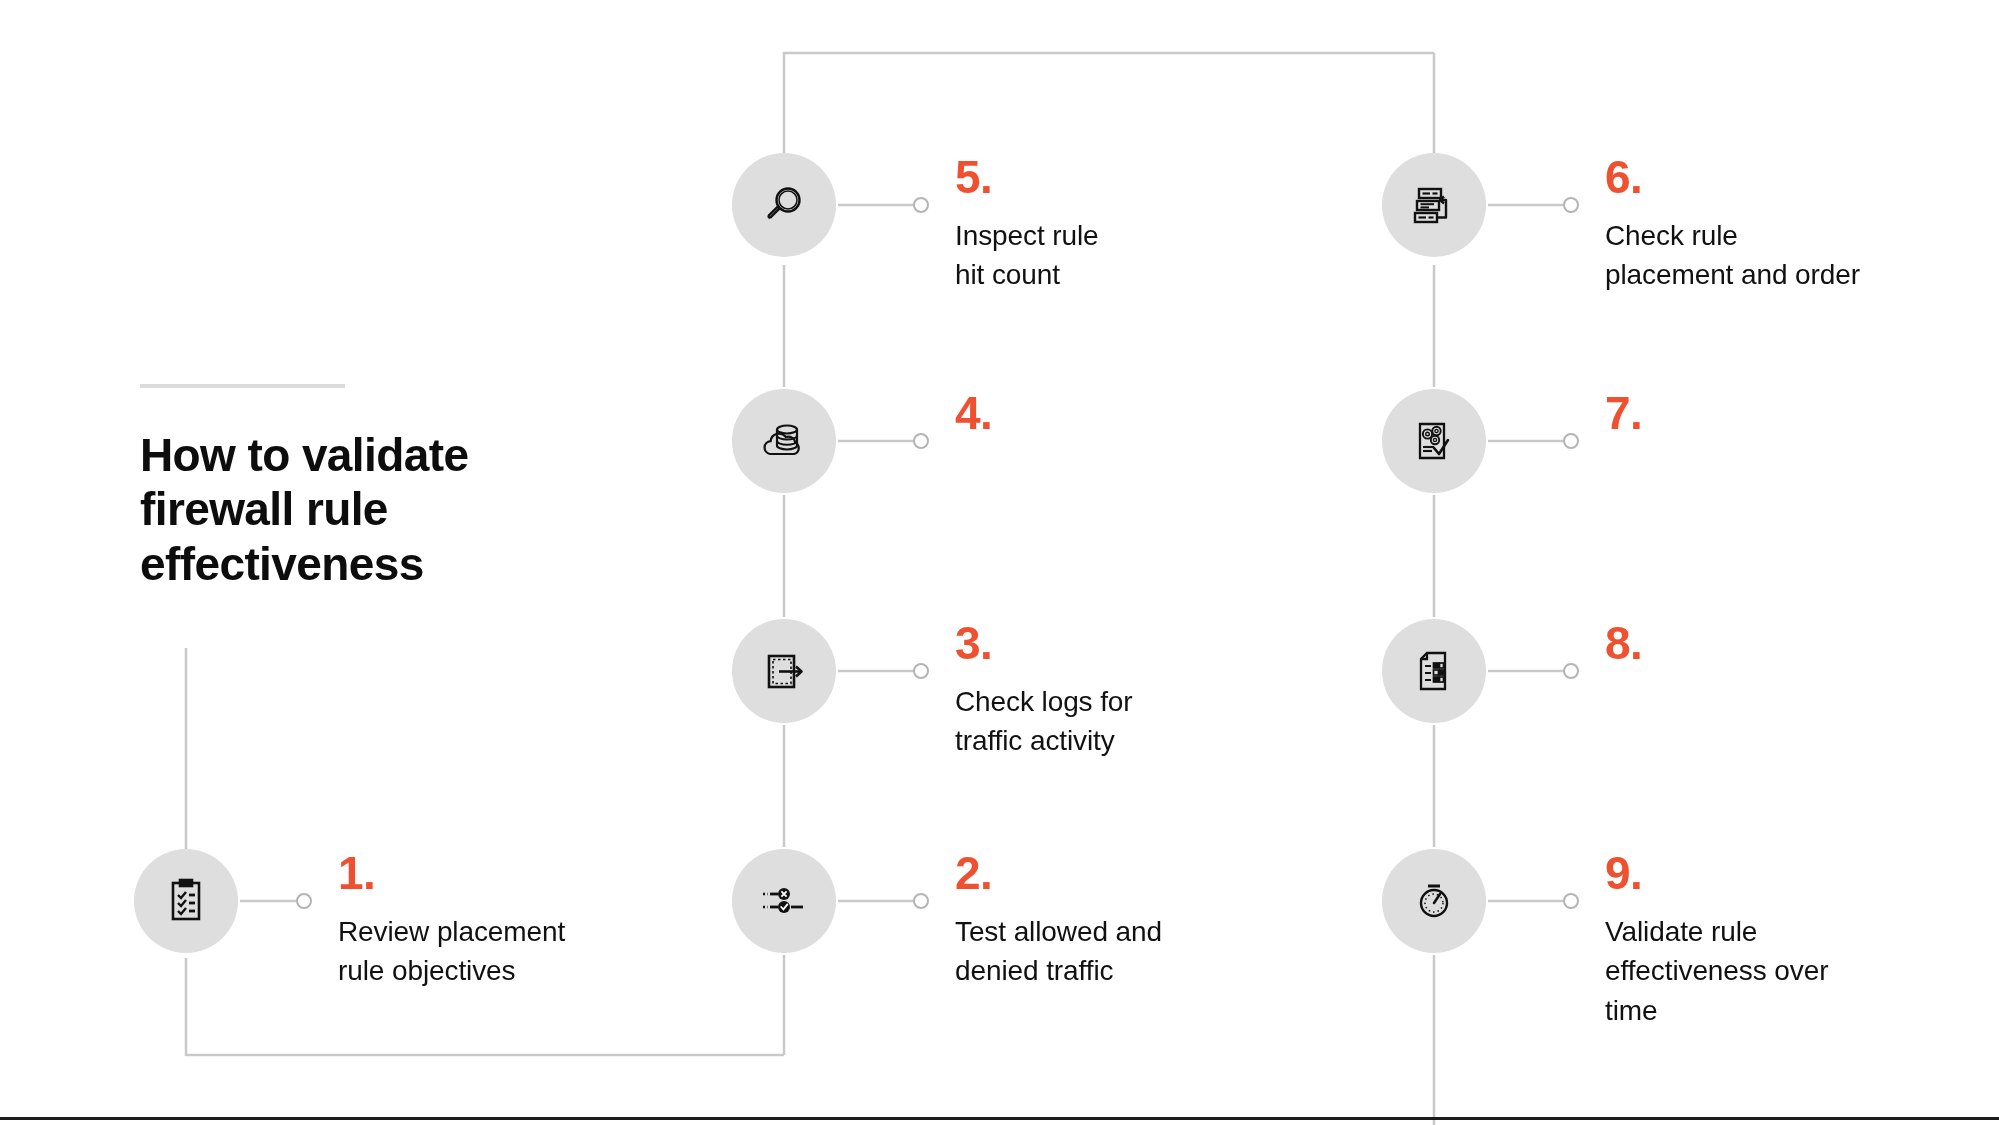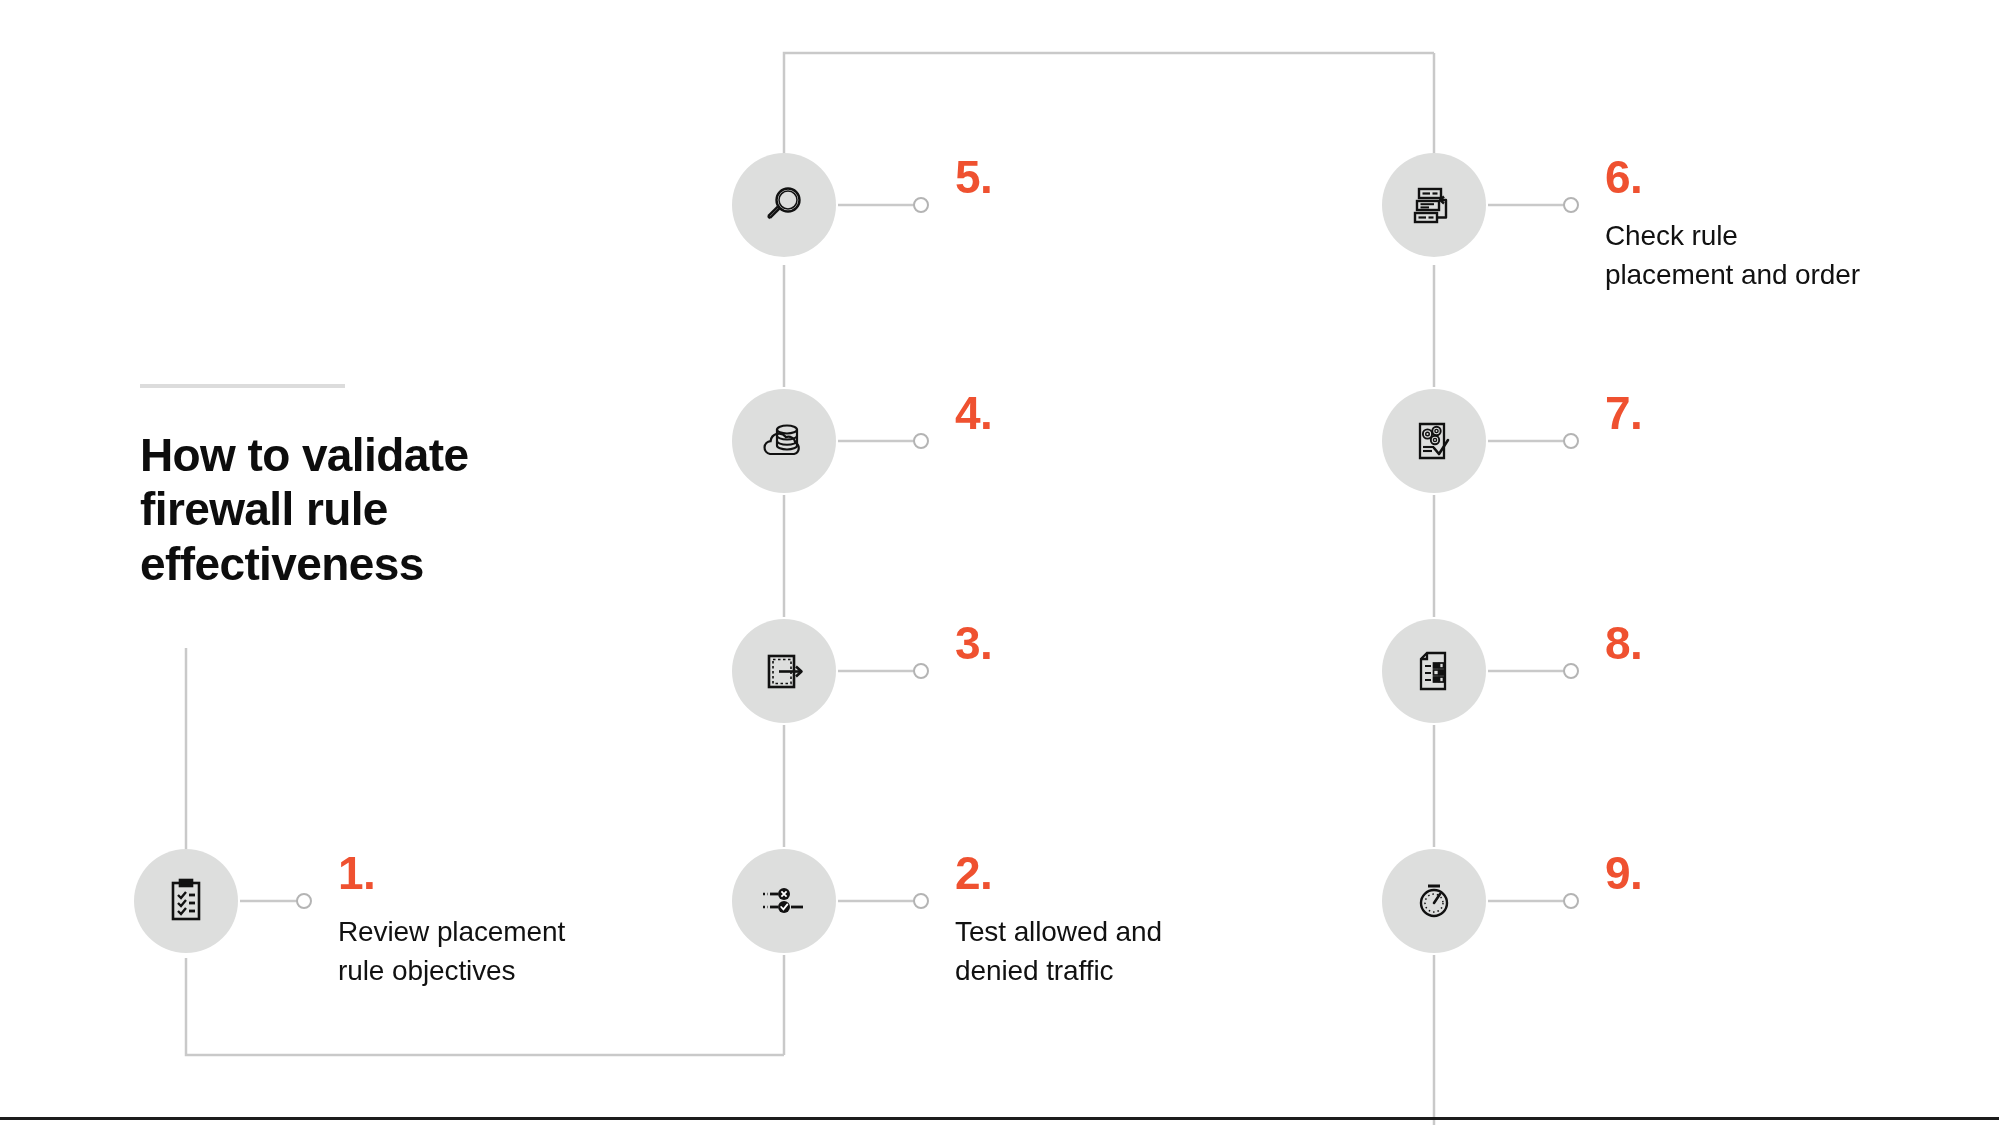--- a/index.html
+++ b/index.html
@@ -205,20 +205,22 @@
         <svg width="52" height="52" viewBox="0 0 52 52" fill="none" stroke="#111" stroke-width="2.6">
           <rect x="11" y="11" width="25" height="31"></rect>
           <rect x="15" y="14.5" width="18" height="24" stroke-width="1.6" stroke-dasharray="2.5 2.5"></rect>
           <line x1="21" y1="26.5" x2="43" y2="26.5" stroke-width="2.6"></line>
           <path d="M38 21.5 L43.5 26.5 L38 31.5" stroke-width="2.6" stroke-linejoin="round"></path>
         </svg>
       </span>
     </div>
     <div class="step-text" style="left:955px; top:622px; width:330px;">
       <span class="step-num">3.</span>
+      <span class="step-label">Check logs for
+traffic activity</span>
     </div>
   </div>
 
   <div class="step">
     <div class="step-badge" style="left:732px; top:389px;">
       <span>
         <svg width="54" height="54" viewBox="0 0 54 54" fill="none" stroke="#111" stroke-width="2.2">
           <path d="M13 40 a6.5 6.5 0 0 1 0.6 -12.9 a8.5 8.5 0 0 1 15.3 -4 a7 7 0 0 1 9.4 5.6 a6 6 0 0 1 -1.3 11.3 z" fill="#dddedd"></path>
           <ellipse cx="30" cy="15.5" rx="10" ry="4"></ellipse>
           <path d="M20 15.5 v16 a10 4 0 0 0 20 0 v-16"></path>
@@ -239,20 +241,22 @@
           <circle cx="30" cy="21" r="11.5"></circle>
           <circle cx="30" cy="21" r="9" stroke-width="1.5"></circle>
           <path d="M21.6 29.4 L12 39" stroke-width="2.4"></path>
           <path d="M19.8 27.6 L10.2 37.2" stroke-width="2.4"></path>
           <path d="M10.2 37.2 a3 3 0 0 0 1.8 1.8" stroke-width="2.4"></path>
         </svg>
       </span>
     </div>
     <div class="step-text" style="left:955px; top:156px; width:330px;">
       <span class="step-num">5.</span>
+      <span class="step-label">Inspect rule
+hit count</span>
     </div>
   </div>
 
   <div class="step">
     <div class="step-badge" style="left:1382px; top:153px;">
       <span>
         <svg width="52" height="52" viewBox="0 0 52 52" fill="none" stroke="#111" stroke-width="2.4">
           <rect x="11" y="10" width="22" height="9"></rect>
           <line x1="14.5" y1="14.5" x2="22" y2="14.5" stroke-width="2.2"></line>
           <line x1="24.5" y1="14.5" x2="29.5" y2="14.5" stroke-width="2.2"></line>
@@ -325,18 +329,21 @@
         <svg width="52" height="52" viewBox="0 0 52 52" fill="none" stroke="#111" stroke-width="2.4">
           <circle cx="26" cy="28" r="13"></circle>
           <circle cx="26" cy="28" r="9" stroke-width="1.5" stroke-dasharray="1.5 3"></circle>
           <line x1="20" y1="11" x2="32" y2="11" stroke-width="3"></line>
           <path d="M26 28 L32 19" stroke-width="2.6" stroke-linecap="round"></path>
         </svg>
       </span>
     </div>
     <div class="step-text" style="left:1605px; top:852px; width:360px;">
       <span class="step-num">9.</span>
+      <span class="step-label">Validate rule
+effectiveness over
+time</span>
     </div>
   </div>
 
   <div id="bottom-rule"></div>
 
 </div>
 
 </body></html>

